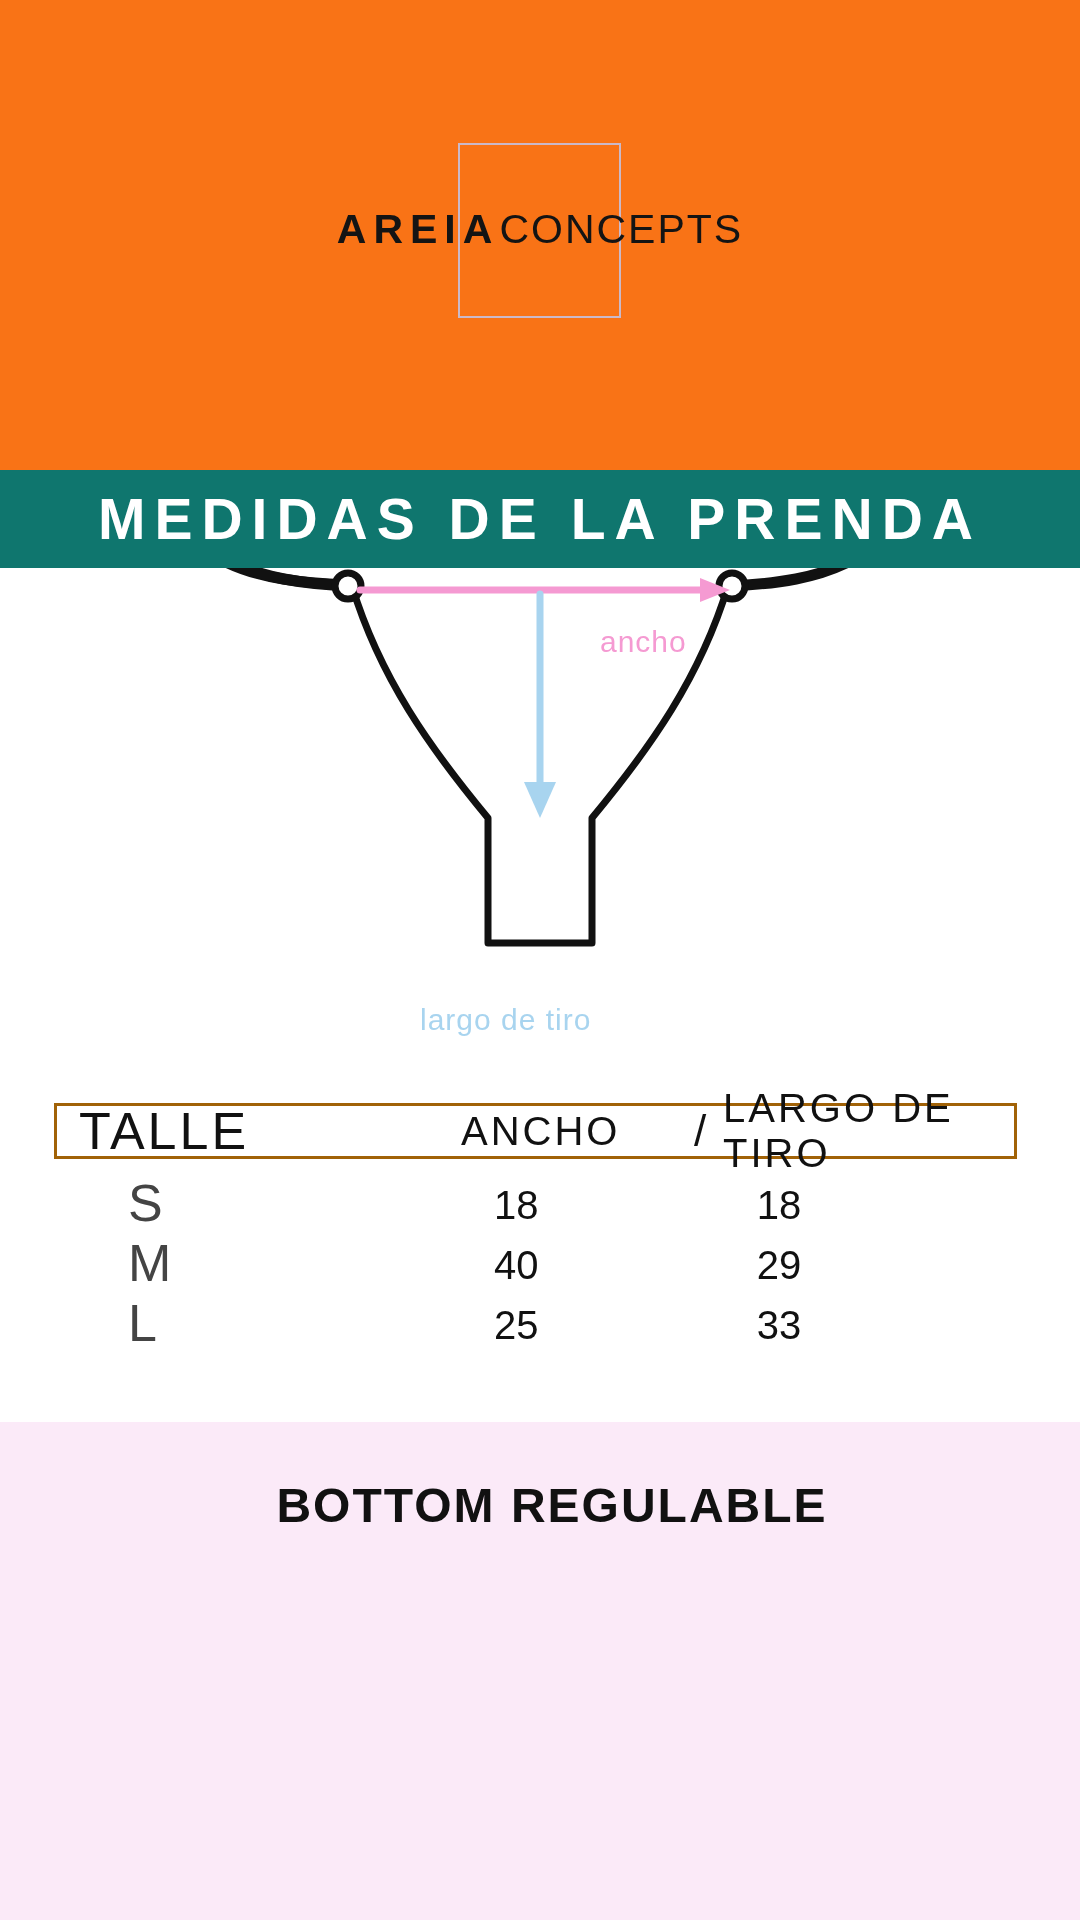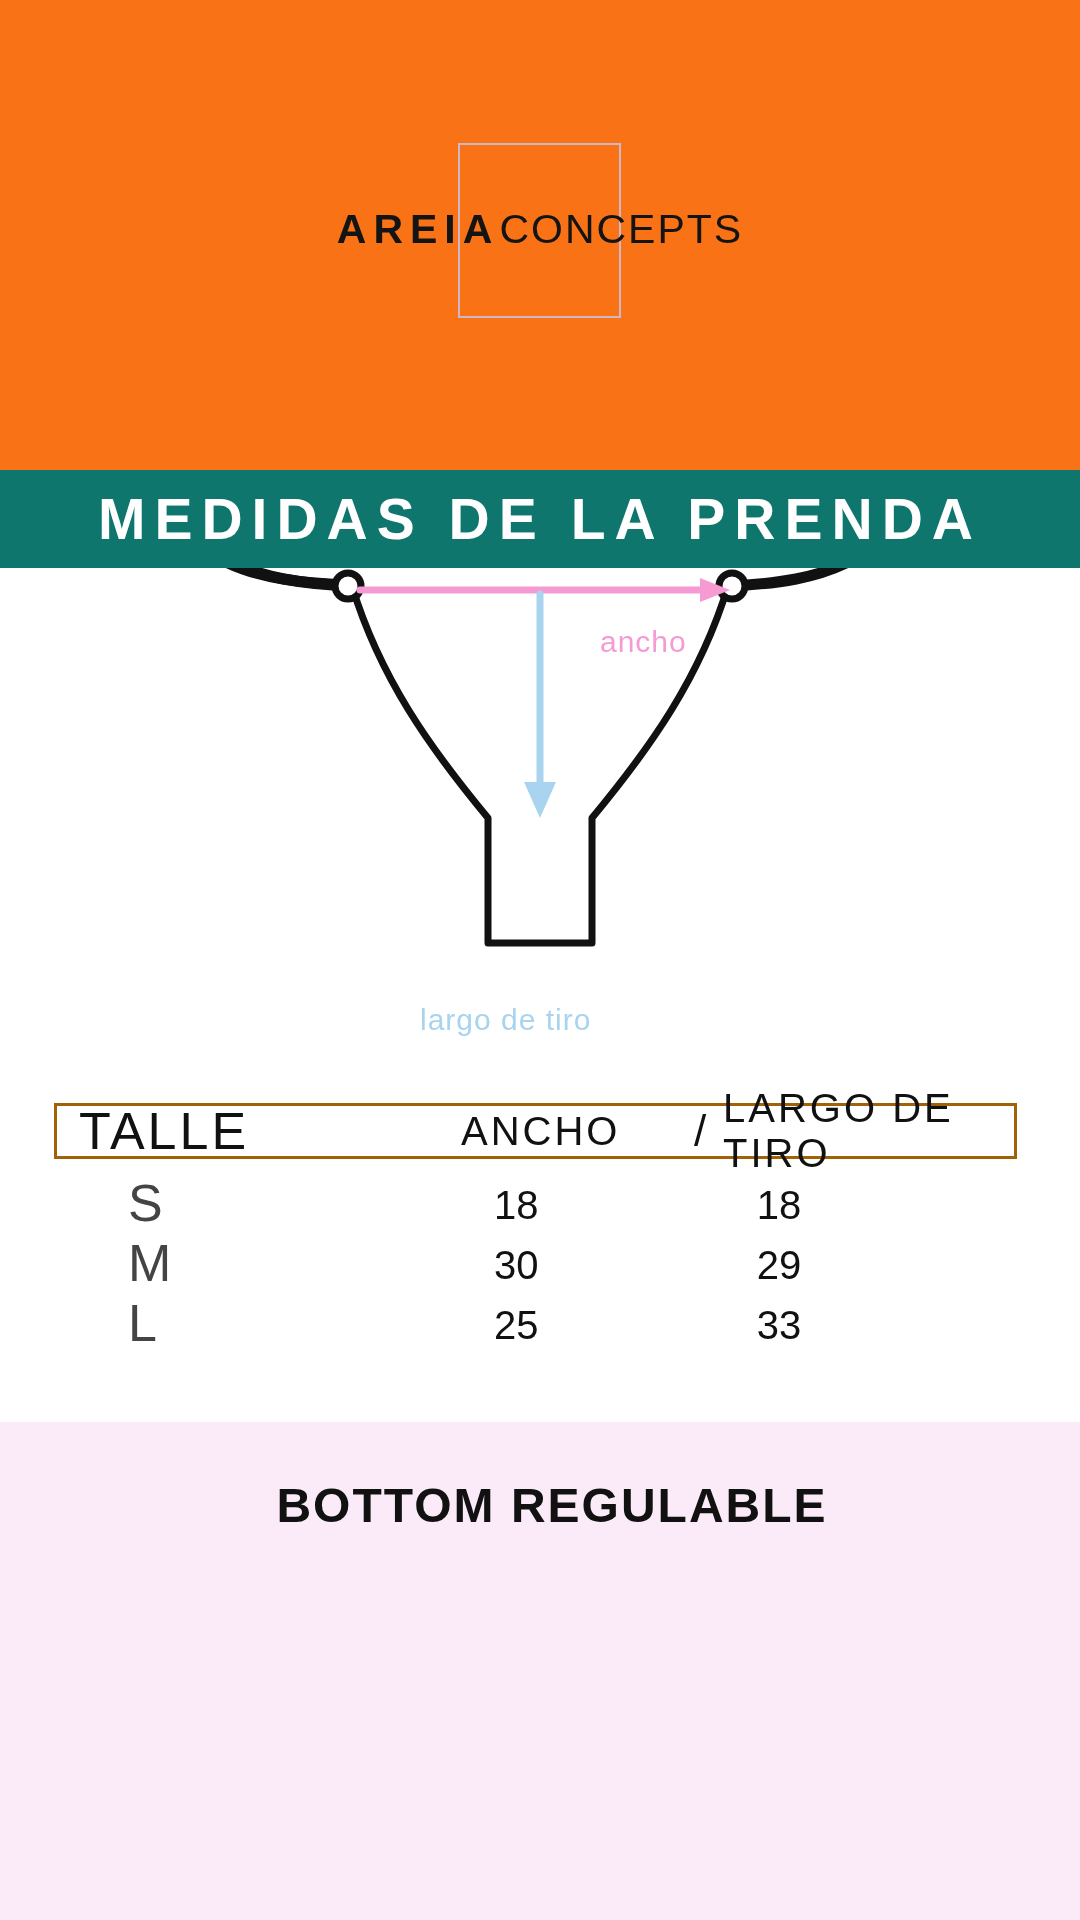--- a/index.html
+++ b/index.html
@@ -273,21 +273,21 @@
   </div>
 
   <div class="rows">
     <div class="row">
       <span class="cell-size">S</span>
       <span class="cell-ancho">18</span>
       <span class="cell-largo">18</span>
     </div>
     <div class="row">
       <span class="cell-size">M</span>
-      <span class="cell-ancho">30</span>
+      <span class="cell-ancho">40</span>
       <span class="cell-largo">29</span>
     </div>
     <div class="row">
       <span class="cell-size">L</span>
       <span class="cell-ancho">25</span>
       <span class="cell-largo">33</span>
     </div>
   </div>
 
   <div class="footer-zone"></div>

